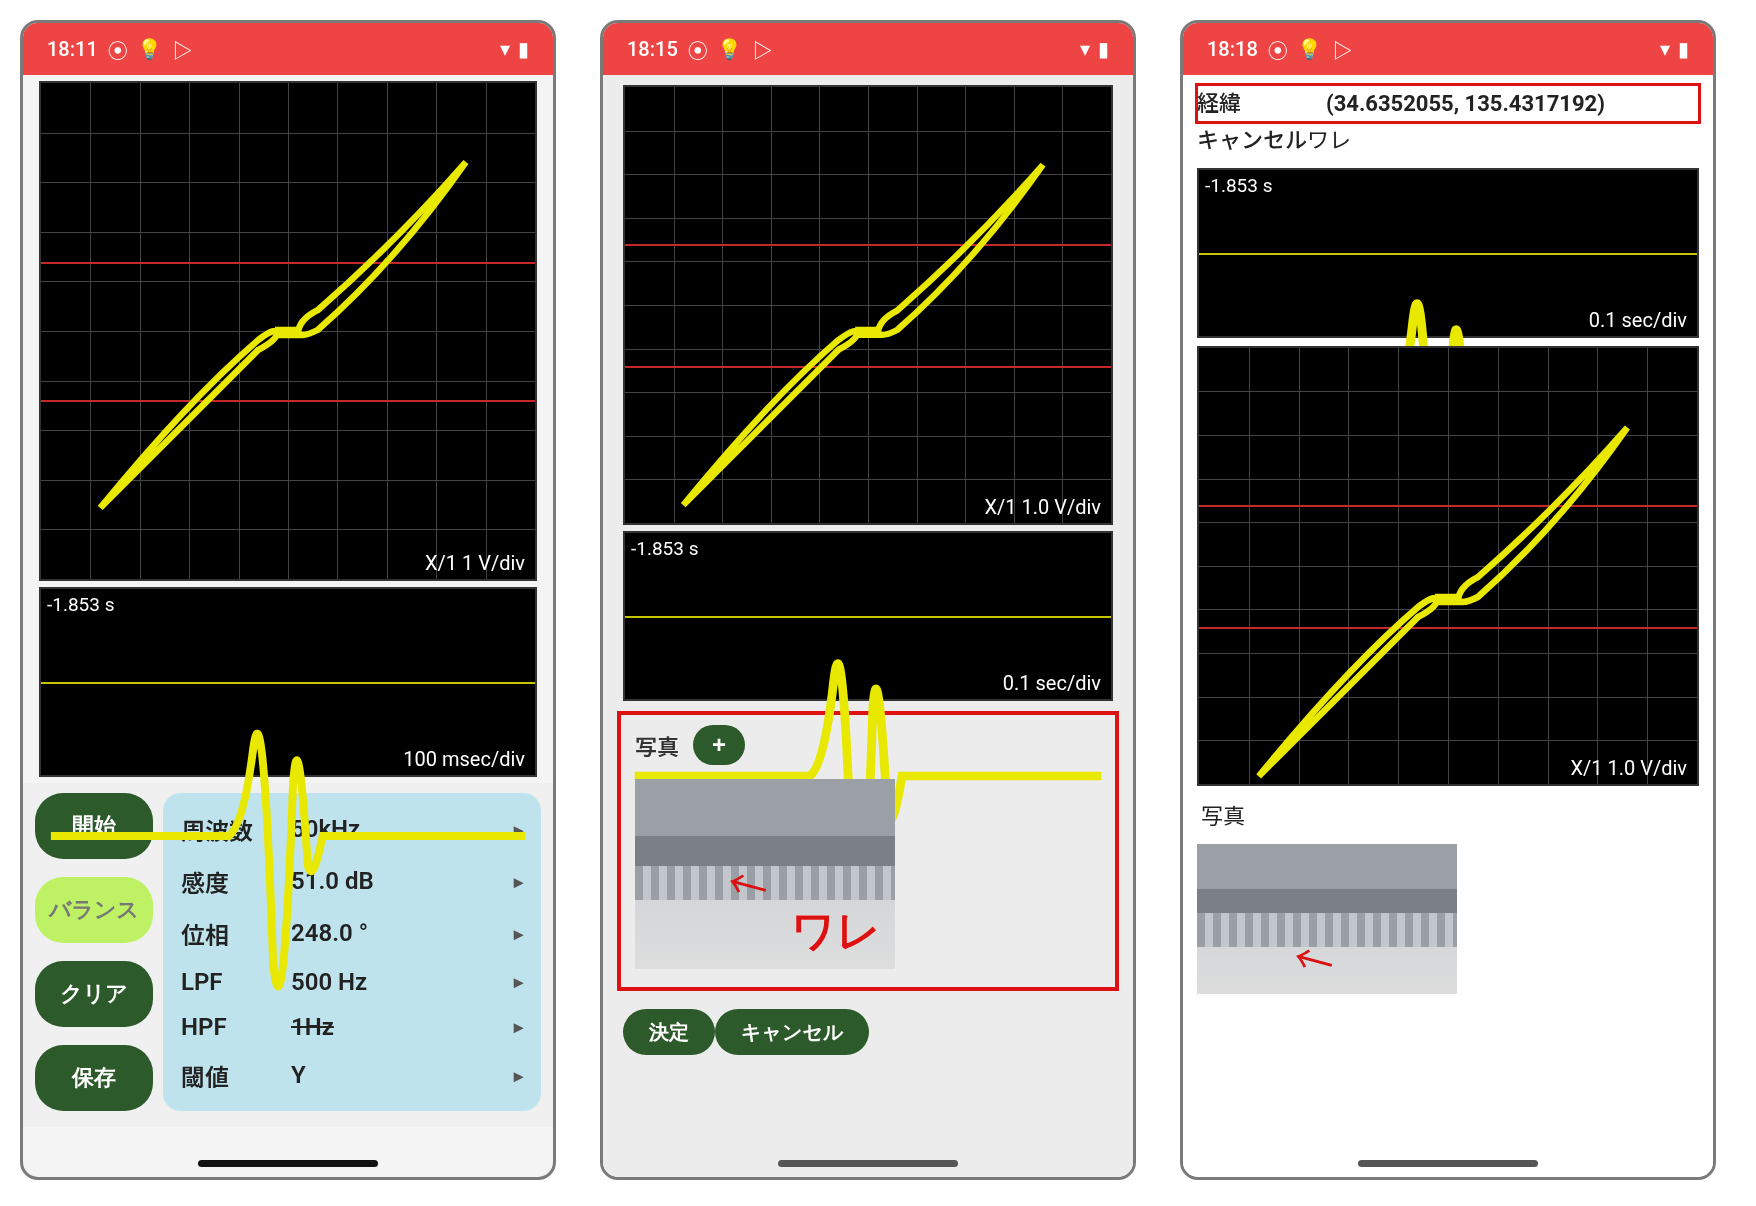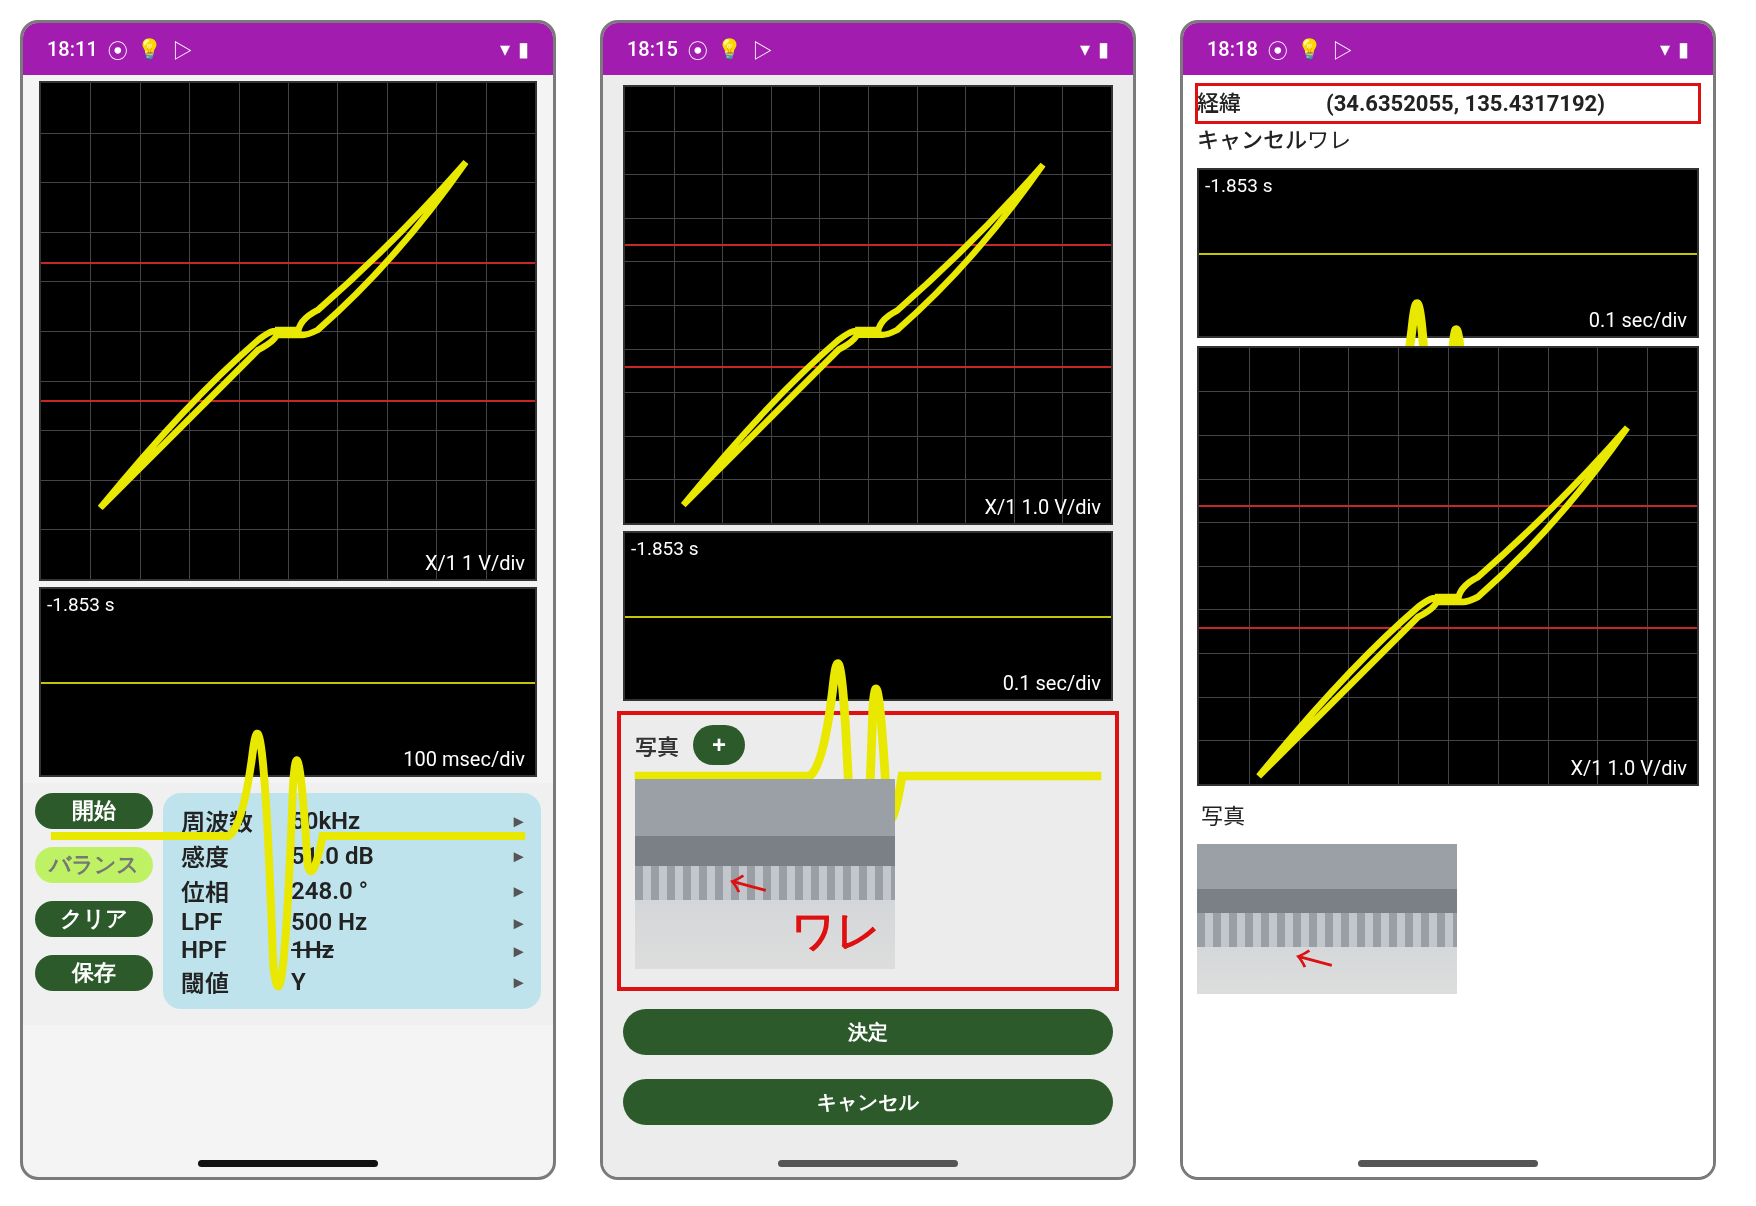--- a/index.html
+++ b/index.html
@@ -18,21 +18,21 @@
     border: 3px solid #7a7a7a;
     border-radius: 18px;
     overflow: hidden;
     position: relative;
     background: #f4f4f4;
     display: flex;
     flex-direction: column;
   }
   .status-bar {
     height: 52px;
-    background: #a21caf;
+    background: #ef4444;
     color: #fff;
     display: flex;
     align-items: center;
     padding: 0 24px;
     font-size: 20px;
     font-weight: 500;
   }
   .status-left { display: flex; align-items: center; gap: 10px; }
   .status-right { margin-left: auto; display: flex; align-items: center; gap: 8px; }
   .content { flex: 1; overflow: hidden; position: relative; }
@@ -83,21 +83,21 @@
   .p1-controls {
     display: flex;
     gap: 10px;
     padding: 10px 12px 16px 12px;
     background: #f0f0f0;
   }
   .btn-col { display: flex; flex-direction: column; gap: 18px; width: 118px; }
   .btn {
     border: none; border-radius: 28px;
     font-size: 22px; font-weight: 600;
-    height: 36px;
+    height: 66px;
     cursor: pointer;
     color: #fff;
   }
   .btn.grn { background: #2c5a2b; }
   .btn.gry { background: #bef264; color: #777; }
   .btn.sm { height: 46px; font-size: 20px; padding: 0 26px; width: auto; border-radius: 24px; }
   .btn.circle { width: 52px; height: 40px; border-radius: 22px; font-size: 24px; line-height: 1; padding: 0; }
 
   .param-card {
     flex: 1;
@@ -137,21 +137,21 @@
   .weld-anno {
     position: absolute; bottom: 8px; right: 14px;
     color: #d11; font-size: 44px; font-weight: 700;
     font-family: "Comic Sans MS", cursive;
     text-shadow: 0 0 1px #fff;
   }
   .weld-arrow {
     position:absolute; bottom:56px; left:92px;
     color:#d11; font-size:40px; transform:rotate(-30deg);
   }
-  .p2-actions { display: flex; gap: 24px; margin: 18px 20px; flex-direction: column; }
+  .p2-actions { display: flex; gap: 0; margin: 18px 20px; }
 
   
   .p3-body { background: #fff; height: 100%; padding: 10px 14px; overflow: hidden; }
   .meta-table { font-size: 22px; color: #222; line-height: 1.7; }
   .meta-row { display: flex; }
   .meta-row .mk { width: 110px; font-weight: 500; }
   .meta-row.boxed { outline: 3px solid #d11; outline-offset: -1px; font-weight: 700; gap: 19px; }
   .red-arrow-big {
     position:absolute;
     color:#d11; font-size:62px; font-weight:900;

